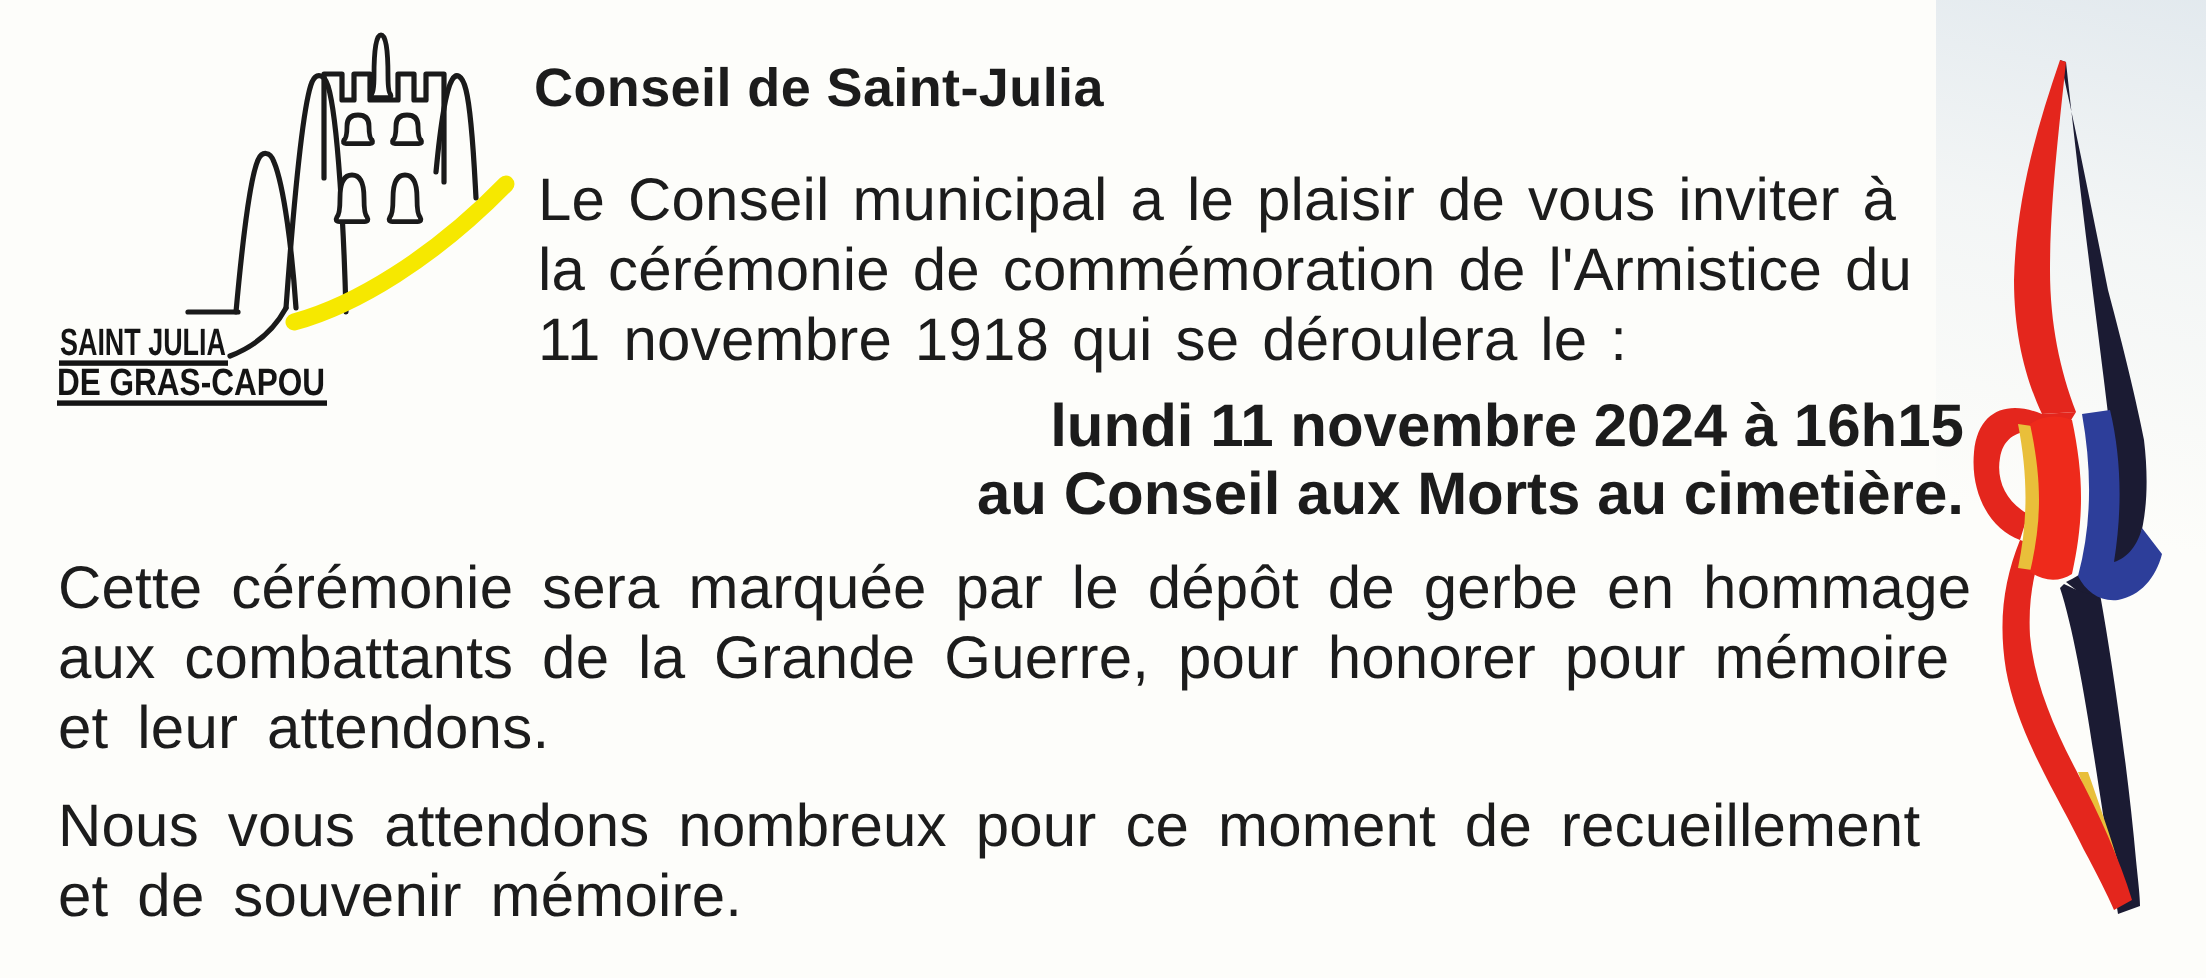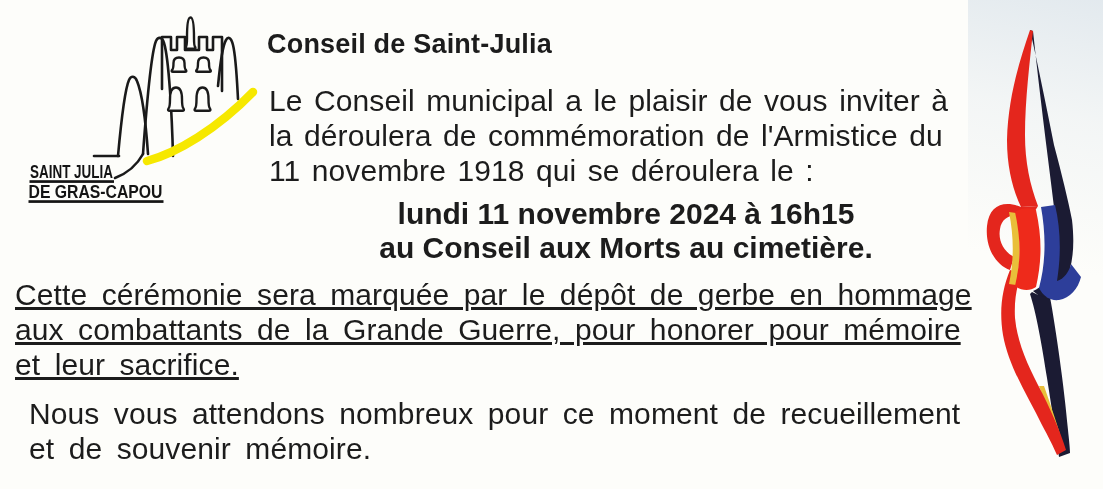--- a/index.html
+++ b/index.html
@@ -24,25 +24,25 @@
   .title{
     position:absolute;left:267px;top:30px;
     font-size:27px;font-weight:bold;letter-spacing:0.2px;line-height:28px;white-space:nowrap;
   }
   .invite{
     position:absolute;left:269px;top:83px;
     font-size:30px;line-height:35px;word-spacing:3px;letter-spacing:0.1px;white-space:nowrap;
   }
   .event{
     position:absolute;left:270px;top:197px;width:712px;
-    font-size:30px;font-weight:bold;line-height:34px;text-align:center;white-space:nowrap;
+    font-size:30px;font-weight:bold;line-height:34px;text-align:right;white-space:nowrap;
   }
   .ceremony{
-    position:absolute;left:15px;top:277px;
-    font-size:30px;line-height:35px;word-spacing:6px;letter-spacing:0.1px;white-space:nowrap;text-decoration:underline;
+    position:absolute;left:29px;top:277px;
+    font-size:30px;line-height:35px;word-spacing:6px;letter-spacing:0.1px;white-space:nowrap;
   }
   .closing{
     position:absolute;left:29px;top:396px;
     font-size:30px;line-height:35px;word-spacing:6px;letter-spacing:0.1px;white-space:nowrap;
   }
   .ribbon{position:absolute;left:980px;top:0;width:123px;height:489px;}
 </style>
 </head>
 <body>
 
@@ -68,33 +68,33 @@
     <text x="15" y="172.5" textLength="83" lengthAdjust="spacingAndGlyphs">SAINT JULIA</text>
     <rect class="underbar" x="14.5" y="175.2" width="84.5" height="2.7"></rect>
     <text x="13.5" y="192.5" textLength="134" lengthAdjust="spacingAndGlyphs">DE GRAS-CAPOU</text>
     <rect class="underbar" x="13.5" y="195.2" width="135" height="2.7"></rect>
   </svg>
 
   <div class="title">Conseil de Saint-Julia</div>
 
   <div class="invite">
     <div>Le Conseil municipal a le plaisir de vous inviter à</div>
-    <div>la déroulera de commémoration de l'Armistice du</div>
+    <div>la cérémonie de commémoration de l'Armistice du</div>
     <div>11 novembre 1918 qui se déroulera le :</div>
   </div>
 
   <div class="event">
     <div>lundi 11 novembre 2024 à 16h15</div>
     <div>au Conseil aux Morts au cimetière.</div>
   </div>
 
   <div class="ceremony">
     <div>Cette cérémonie sera marquée par le dépôt de gerbe en hommage</div>
     <div>aux combattants de la Grande Guerre, pour honorer pour mémoire</div>
-    <div>et leur sacrifice.</div>
+    <div>et leur attendons.</div>
   </div>
 
   <div class="closing">
     <div>Nous vous attendons nombreux pour ce moment de recueillement</div>
     <div>et de souvenir mémoire.</div>
   </div>
 
   <svg class="ribbon" viewBox="0 0 123 489" aria-hidden="true">
 
     <path d="M 50 30 C 58 65, 66 105, 74 145 C 82 175, 88 200, 92 220 C 95 245, 93 268, 84 284 C 79 292, 71 297, 63 299 L 53 291 C 62 287, 68 281, 72 272 C 77 260, 78 238, 75 215 C 71 180, 62 115, 53 31 Z" fill="#1b1b33"></path>

